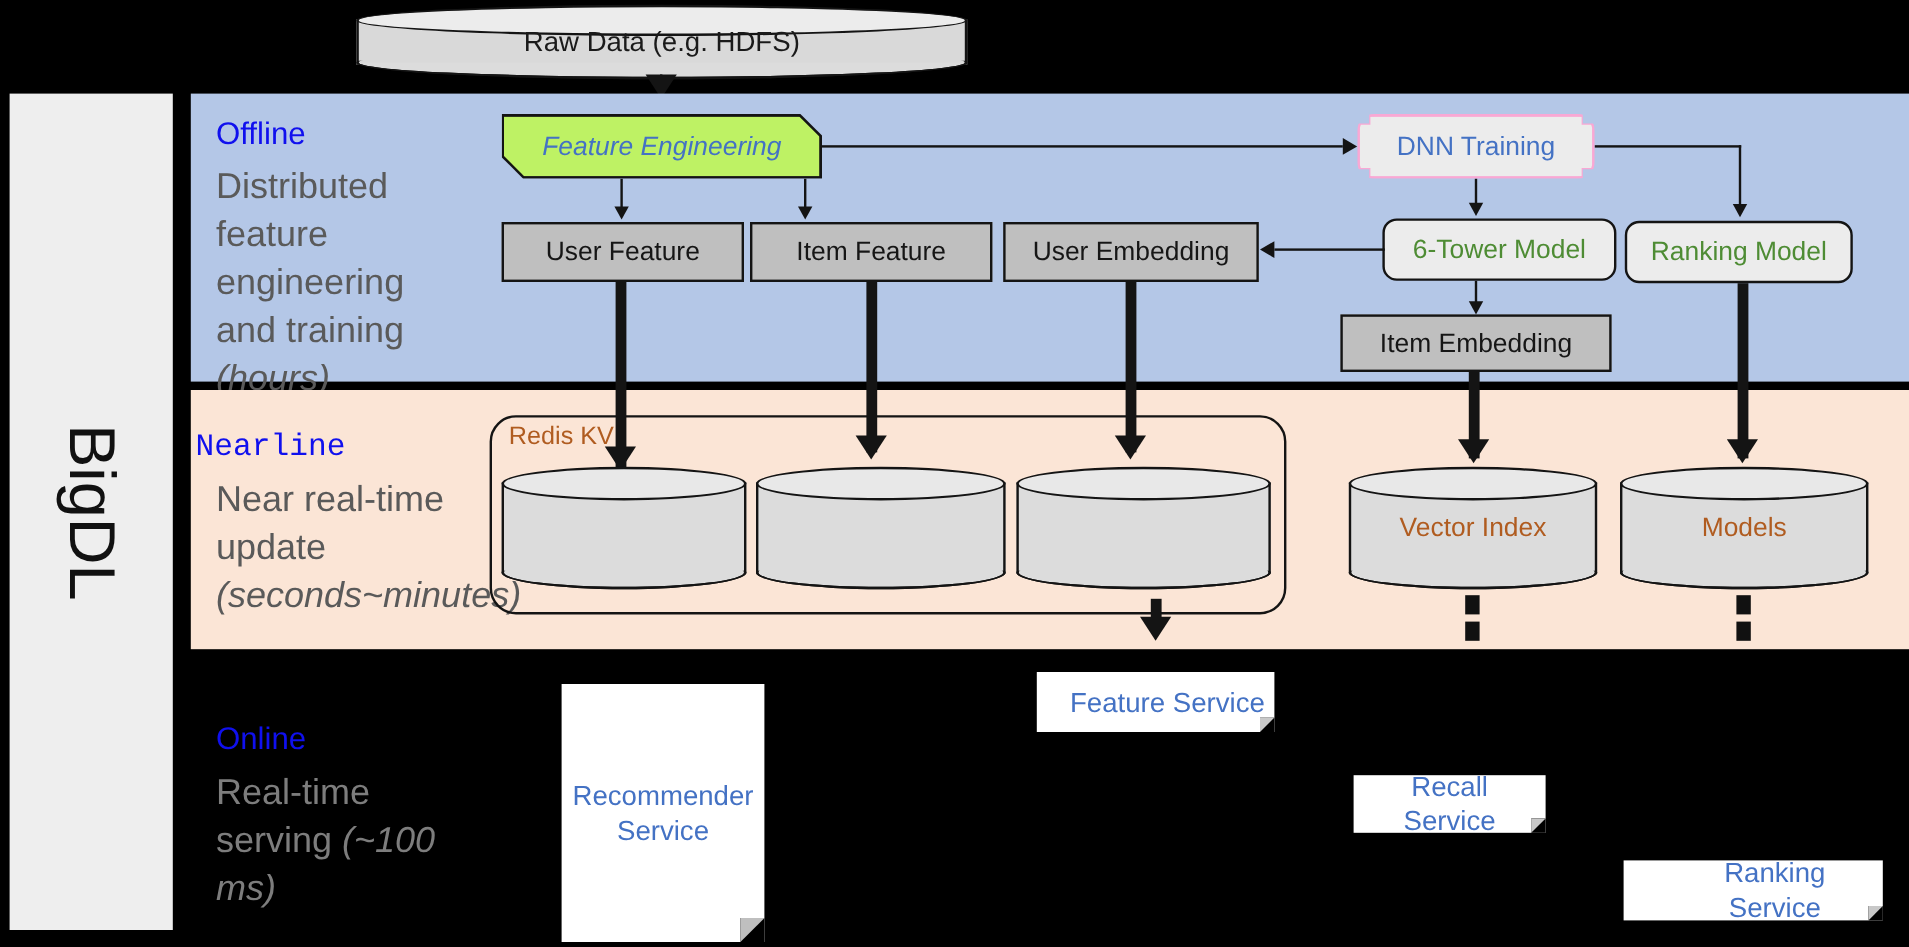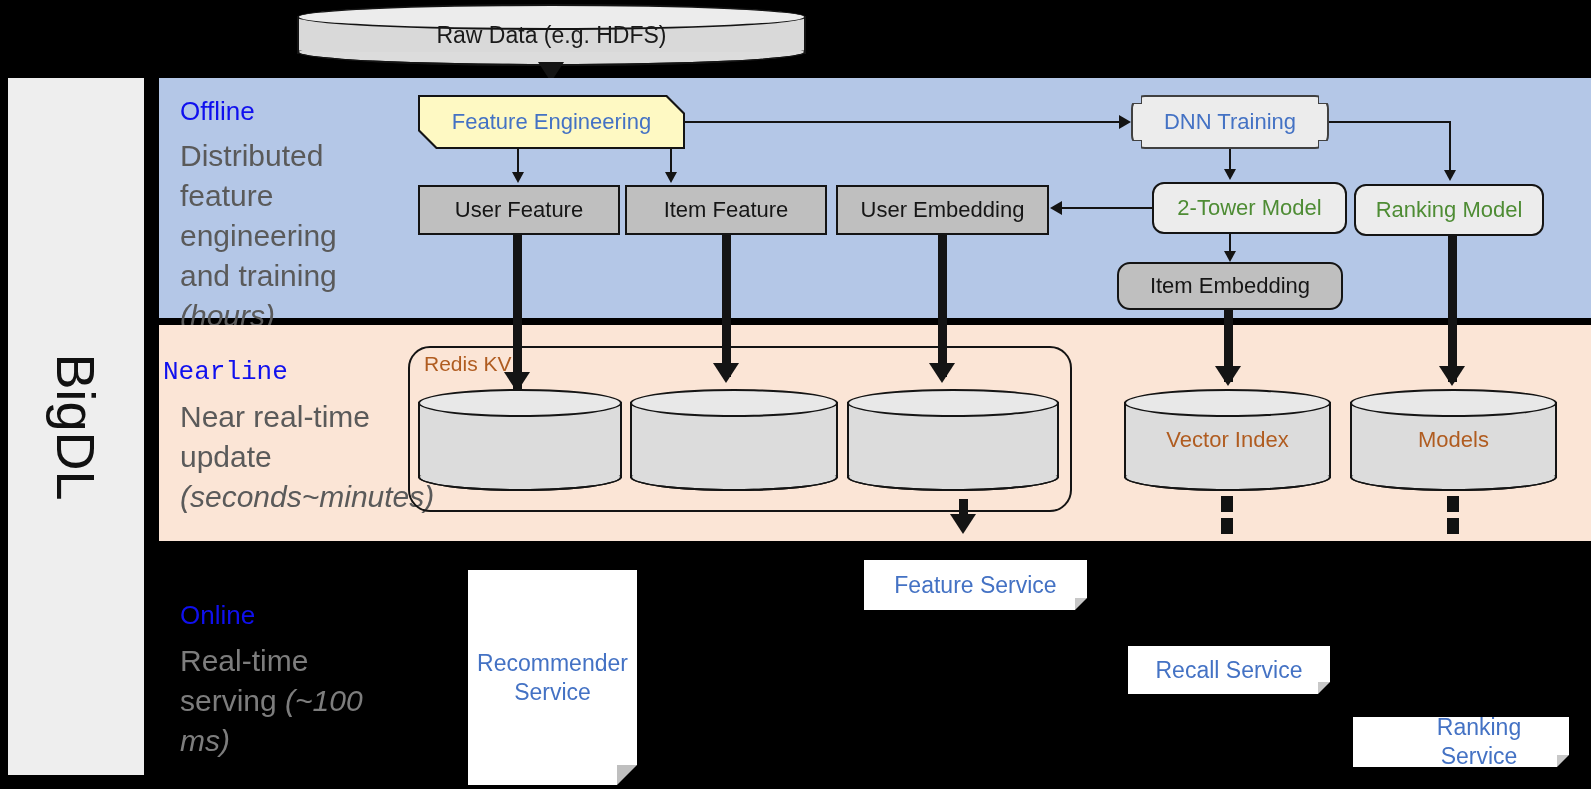--- a/index.html
+++ b/index.html
@@ -83,32 +83,33 @@
   .node.rounded { border-radius: 12px; }
   .shape-notch-outer {
     position: absolute;
     background: #141414;
     clip-path: polygon(
       0 0, calc(100% - 18px) 0, 100% 18px,
       100% 100%, 18px 100%, 0 calc(100% - 18px));
   }
   .shape-notch-inner {
     position: absolute; inset: 2px;
-    background: #fef9c3;
+    background: #bef264;
     display: flex; align-items: center; justify-content: center;
     font-size: 22px; white-space: nowrap;
     clip-path: polygon(
       0 0, calc(100% - 17px) 0, 100% 17px,
       100% 100%, 17px 100%, 0 calc(100% - 17px));
+    font-style: italic;
   }
 
   
   .shape-bracket-outer {
     position: absolute;
-    background: #404040;
+    background: #f9a8d4;
     border-radius: 14px;
     clip-path: polygon(
       10px 0, calc(100% - 10px) 0,
       calc(100% - 10px) 8px, 100% 8px,
       100% calc(100% - 8px), calc(100% - 10px) calc(100% - 8px),
       calc(100% - 10px) 100%, 10px 100%,
       10px calc(100% - 8px), 0 calc(100% - 8px),
       0 8px, 10px 8px);
     padding-left: 20px;
   }
@@ -290,26 +291,26 @@
 
   <div class="node gray" style="left:418px; top:185px; width:202px; height:50px;">
     <span>User Feature</span>
   </div>
   <div class="node gray" style="left:625px; top:185px; width:202px; height:50px;">
     <span>Item Feature</span>
   </div>
   <div class="node gray" style="left:836px; top:185px; width:213px; height:50px;">
     <span>User Embedding</span>
   </div>
-  <div class="node gray" style="left:1117px; top:262px; width:226px; height:48px;border-radius:13px;">
+  <div class="node gray" style="left:1117px; top:262px; width:226px; height:48px;">
     <span>Item Embedding</span>
   </div>
 
   <div class="node light rounded green-text" style="left:1152px; top:182px; width:195px; height:52px;">
-    <span>2-Tower Model</span>
+    <span>6-Tower Model</span>
   </div>
   <div class="node light rounded green-text" style="left:1354px; top:184px; width:190px; height:52px;">
     <span>Ranking Model</span>
   </div>
 
   <div class="line thin-v" style="left:1229px; top:149px; height:22px;"></div>
   <div class="arrow-down-thin" style="left:1224px; top:169px;"></div>
 
   <div class="line thin-h" style="left:1329px; top:121px; width:122px;"></div>
   <div class="line thin-v" style="left:1449px; top:121px; height:50px;"></div>
@@ -392,26 +393,26 @@
   <div id="band-online" class="band">
     <div class="band-title" style="left:21px; top:52px;">Online</div>
     <div class="band-sub" style="left:21px; top:93px;"><span>Real-time serving </span><em>(~100 ms)</em></div>
   </div>
 
   <div class="svc" style="left:468px; top:570px; width:169px; height:215px; flex-direction:column;">
     <span>Recommender Service</span>
     <span class="fold"></span>
   </div>
 
-  <div class="svc" style="left:864px; top:560px; width:223px; height:50px;">
+  <div class="svc" style="left:864px; top:560px; width:198px; height:50px;justify-content:flex-end;">
     <span>Feature Service</span>
     <span class="fold-sm"></span>
   </div>
 
-  <div class="svc" style="left:1128px; top:646px; width:202px; height:48px;">
+  <div class="svc" style="left:1128px; top:646px; width:160px; height:48px;">
     <span>Recall Service</span>
     <span class="fold-sm"></span>
   </div>
 
   <div class="svc" style="left:1353px; top:717px; width:216px; height:50px;padding-left:44px;">
     <span>Ranking Service</span>
     <span class="fold-sm"></span>
   </div>
 
 </div>

